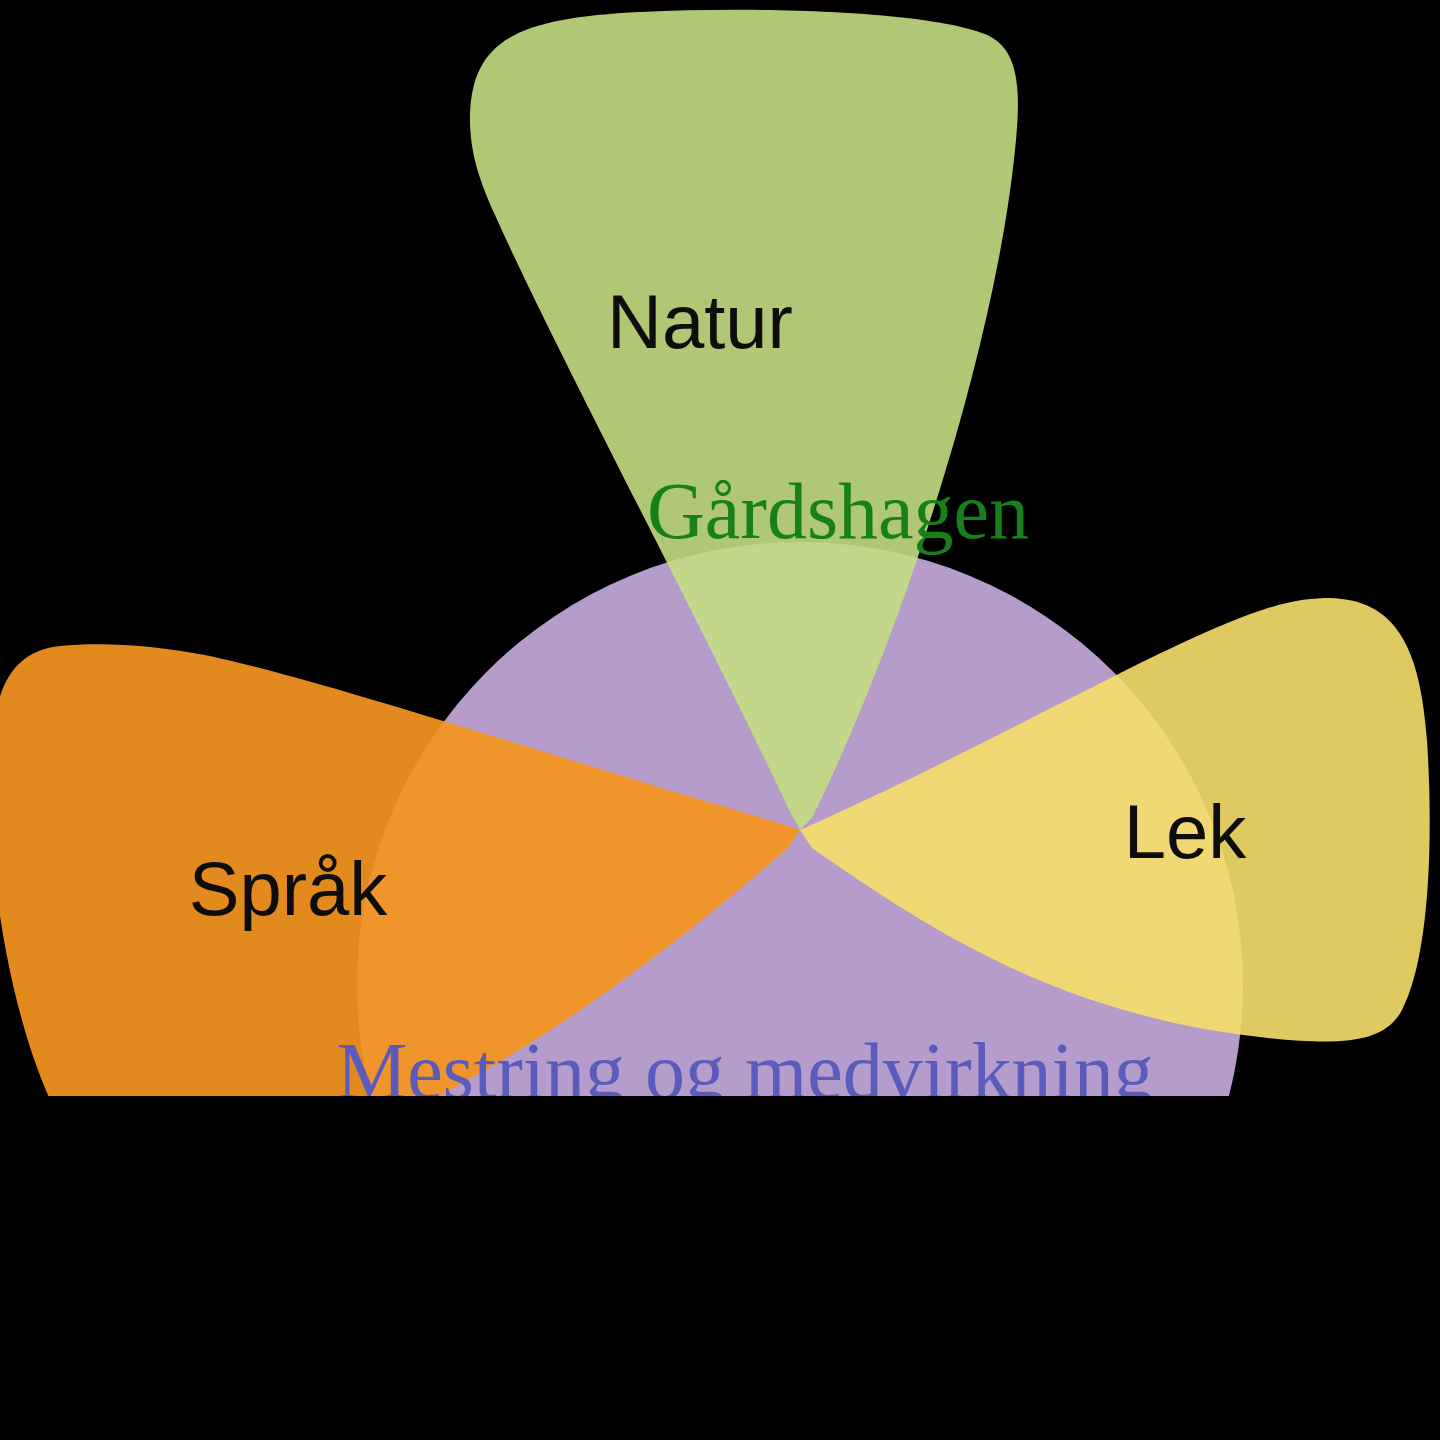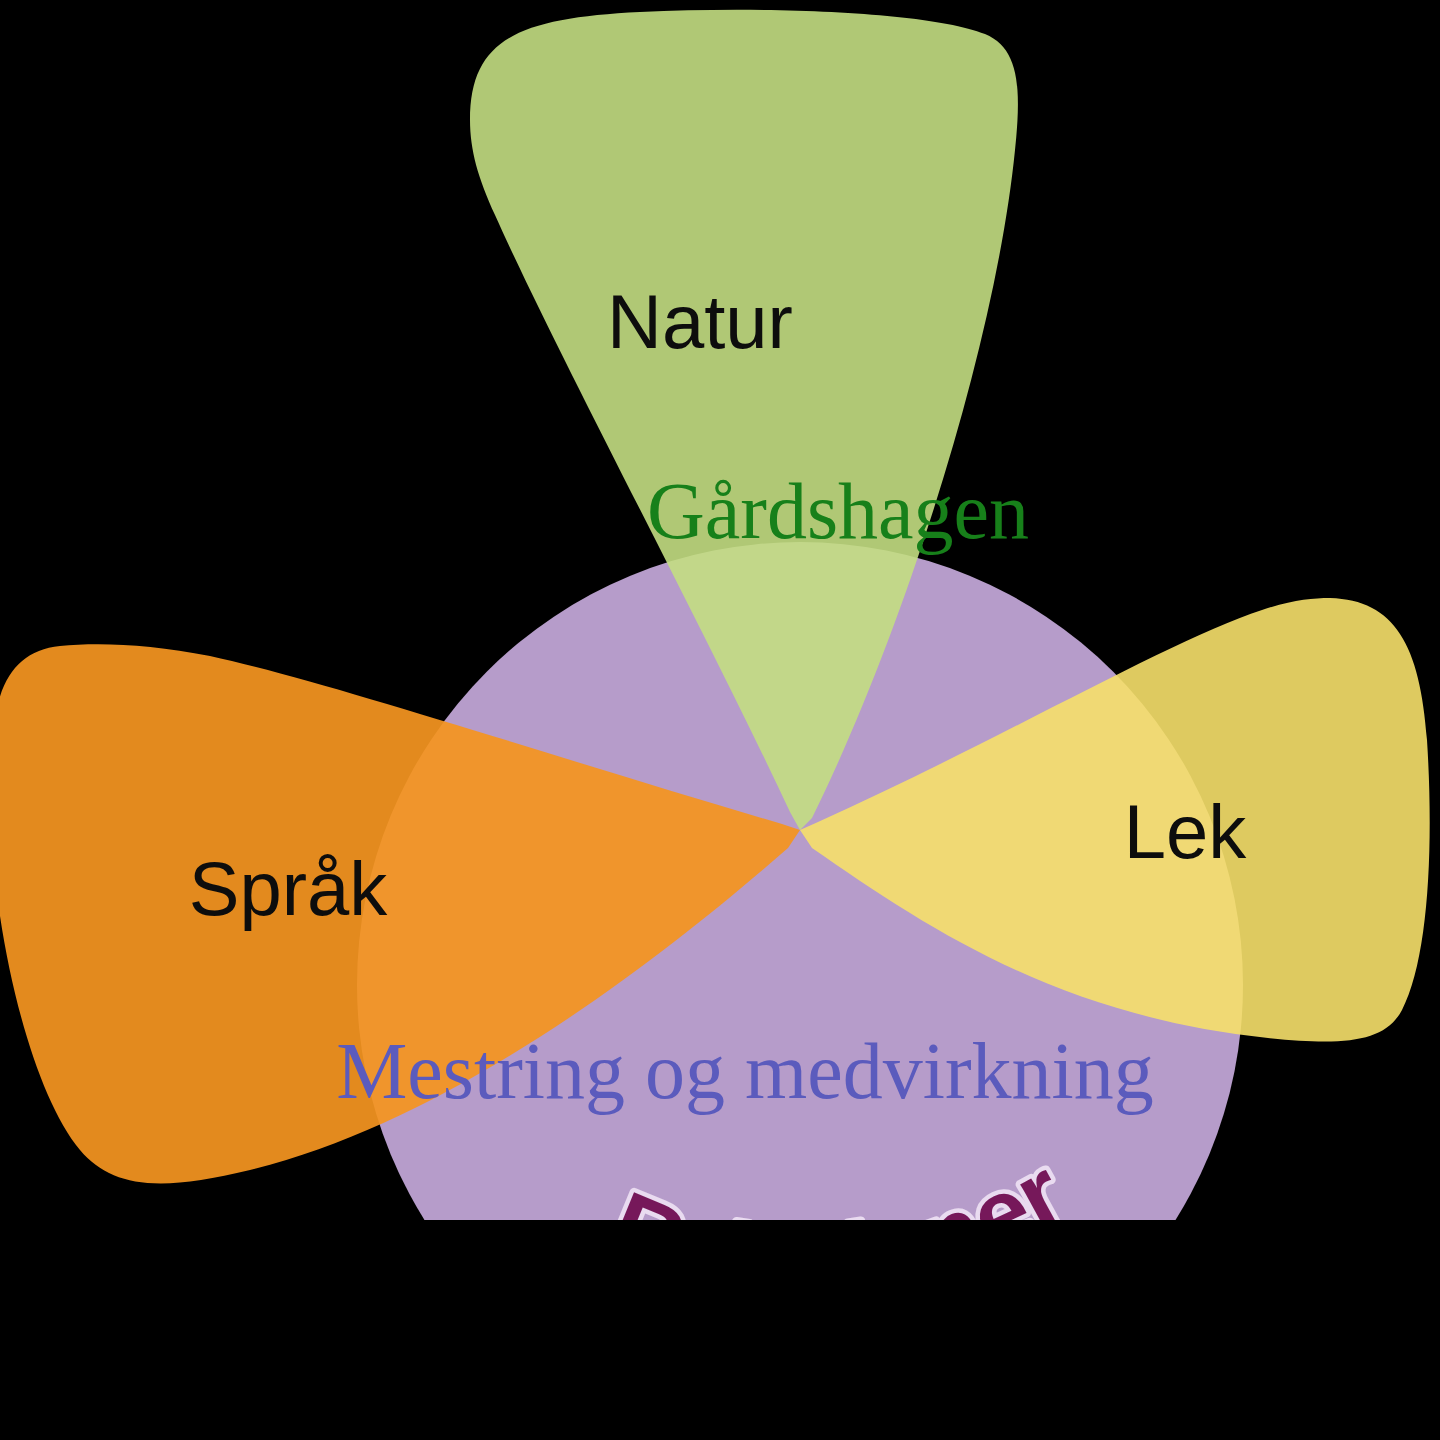--- a/index.html
+++ b/index.html
@@ -3,21 +3,21 @@
 <meta charset="utf-8">
 <style>
   html, body {
     margin: 0;
     padding: 0;
     background: #000000;
   }
   #stage {
     position: relative;
     width: 1440px;
-    height: 1220px;
+    height: 1096px;
     background: #000000;
     overflow: hidden;
     font-family: "Liberation Sans", sans-serif;
   }
   #stage svg {
     position: absolute;
     left: 0;
     top: 0;
     width: 1440px;
     height: 1440px;

